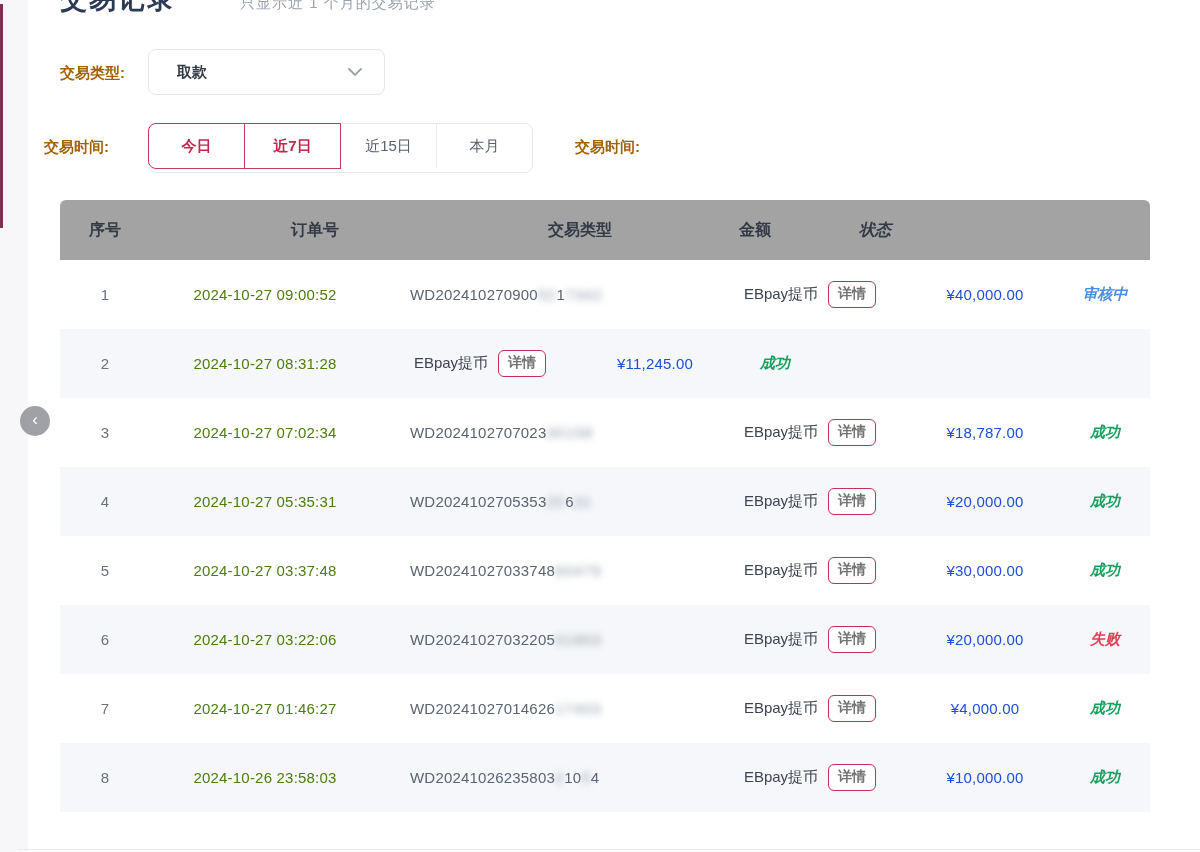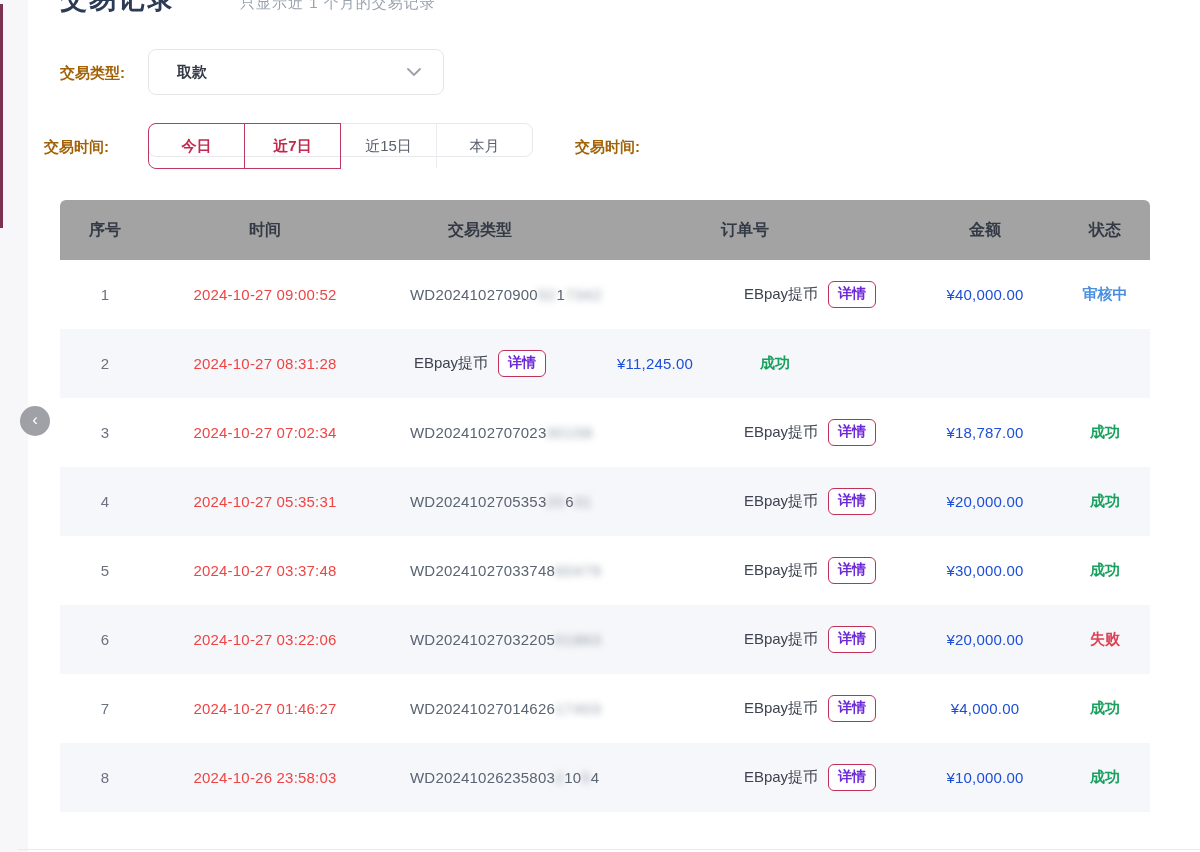--- a/index.html
+++ b/index.html
@@ -17,28 +17,28 @@
 
   
   .page-title { position:absolute; left:60px; top:-15px; font-size:27px; font-weight:bold; color:#2c3a55;
     letter-spacing:2px; line-height:28px; }
   .page-subtitle { position:absolute; left:240px; top:-6px; font-size:15px; color:#9aa2ad; line-height:17px;
     letter-spacing:1px; }
 
   
   .lbl { position:absolute; font-size:15px; font-weight:bold; color:#a16207; }
   .lbl-type { left:60px; top:64px; }
-  .type-select { position:absolute; left:148px; top:49px; width:296px; height:46px; background:#fff;
+  .type-select { position:absolute; left:148px; top:49px; width:237px; height:46px; background:#fff;
     border:1px solid #e4e6ea; border-radius:8px; display:flex; align-items:center; cursor:pointer; }
   .type-select .val { margin-left:28px; font-size:15px; font-weight:bold; color:#333a45; }
   .type-select .chev { position:absolute; right:22px; top:17px; }
 
   
   .lbl-time { left:44px; top:138px; }
-  .seg-group { position:absolute; left:148px; top:123px; height:34px; display:flex;
+  .seg-group { position:absolute; left:148px; top:123px; height:50px; display:flex;
     border:1px solid #e7e8ec; border-radius:8px; background:#fff; }
   .seg { width:97px; height:46px; margin:-1px 0 -1px -1px; display:flex; align-items:center; justify-content:center;
     font-size:15px; color:#59606c; cursor:pointer; border:1px solid transparent; border-right:1px solid #ececf0; }
   .seg:first-child { border-radius:8px 0 0 8px; }
   .seg:last-child { border-right:1px solid transparent; border-radius:0 8px 8px 0; margin-right:-1px; }
   .seg.active { border:1px solid #bf3a60; color:#c2274e; font-weight:bold; z-index:2; }
   .lbl-range { left:575px; top:138px; }
   .range-box { position:absolute; left:648px; top:123px; width:356px; height:46px; background:#fff;
     border:1px solid #e4e6ea; border-radius:8px; display:flex; align-items:center; justify-content:space-between;
     padding:0 18px 0 26px; cursor:pointer; }
@@ -48,29 +48,29 @@
     background:linear-gradient(135deg,#f25578 0%,#d81950 100%); color:#fff; font-size:17px; font-weight:bold;
     letter-spacing:3px; cursor:pointer; box-shadow:0 3px 8px rgba(216,25,80,.25); }
 
   
   .tbl { position:absolute; left:60px; top:200px; width:1090px; }
   .thead { display:flex; height:60px; align-items:center; background:#a3a3a3; border-radius:6px 6px 0 0; }
   .trow { display:flex; height:69px; align-items:center; background:#fff; }
   .trow.alt { background:#f6f7fa; }
   .c { display:flex; align-items:center; justify-content:center; font-size:15px; }
   .c0 { width:90px; }  .c1 { width:230px; } .c2 { width:330px; justify-content:flex-start; padding-left:30px; }
-  .c3 { width:200px; } .c4 { width:150px; } .c5 { width:90px; }
+  .c3 { width:200px; } .c4 { width:150px; } .c5 { width:90px;font-style:italic; }
   .thead .c { font-size:16px; font-weight:bold; color:#333a45; justify-content:center; padding-left:0; }
   .cell-num { color:#6b727e; }
-  .cell-time { color:#ef4444; letter-spacing:.2px; }
+  .cell-time { color:#4d7c0f; letter-spacing:.2px; }
   .cell-order { color:#5b6472; letter-spacing:.2px; white-space:nowrap; }
   .blurseg { filter:blur(3.5px); color:#8d98a5; letter-spacing:1px; }
   .cell-type { color:#3d4350; }
   .detail-badge { display:inline-block; margin-left:10px; padding:3px 9px 4px; border:1px solid #c03058;
-    border-radius:6px; color:#6d28d9; font-size:14px; font-weight:bold; cursor:pointer; background:#fff; }
+    border-radius:6px; color:#737373; font-size:14px; font-weight:bold; cursor:pointer; background:#fff; }
   .cell-amount { color:#1d4ed8; letter-spacing:.2px; }
   .cell-status { font-weight:bold; }
   .st-pending { color:#4a8fe2; }
   .st-success { color:#17a05e; }
   .st-fail { color:#df4154; }
 
   svg { display:block; }
 </style>
 </head>
 <body>
@@ -103,23 +103,22 @@
     <div class="seg">近15日</div>
     <div class="seg">本月</div>
   </div>
 
   <div class="lbl lbl-range">交易时间:</div>
 
 
   <div class="tbl">
     <div class="thead">
       <div class="c c0">序号</div>
-      <div class="c c1">时间</div>
+      <div class="c c2" style="justify-content:center;padding-left:0;">订单号</div>
       <div class="c c3">交易类型</div>
-      <div class="c c2" style="justify-content:center;padding-left:0;">订单号</div>
       <div class="c c4">金额</div>
       <div class="c c5">状态</div>
     </div>
     <div id="tbody">
   <div class="trow">
     <div class="c c0 cell-num">1</div>
     <div class="c c1 cell-time">2024-10-27 09:00:52</div>
     <div class="c c2 cell-order">
             <span>WD202410270900</span>
             <span class="blurseg">52</span>

